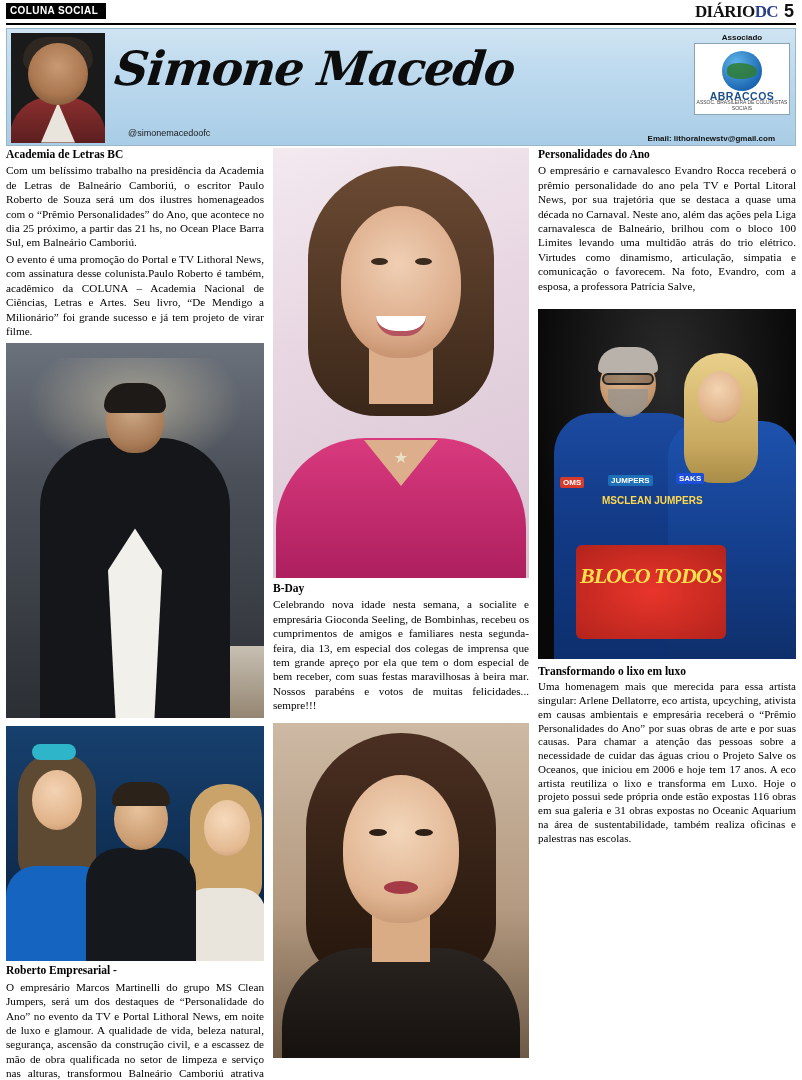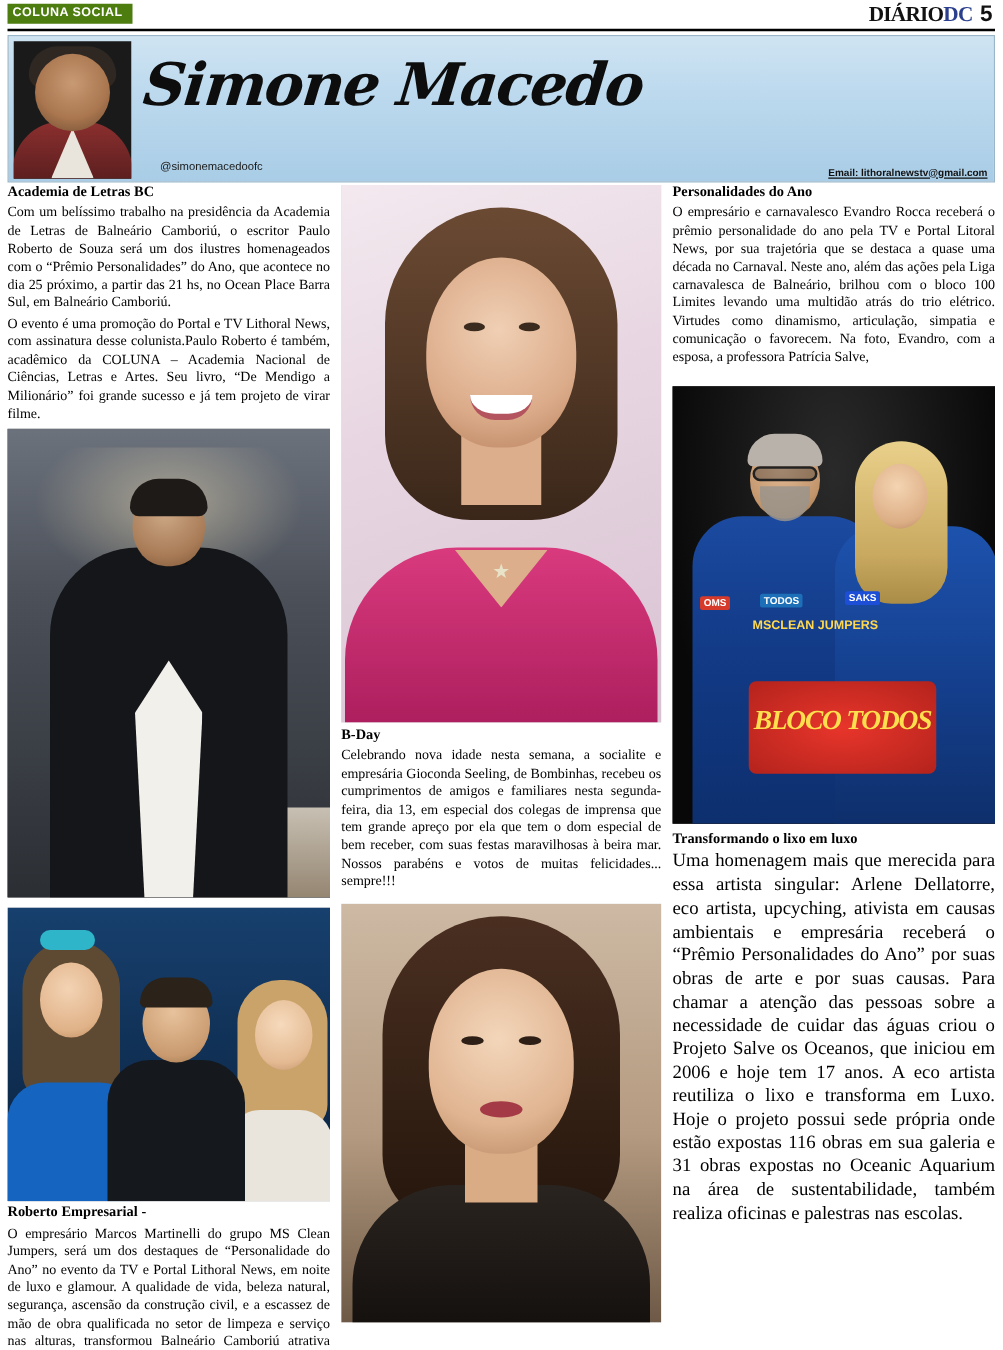--- a/index.html
+++ b/index.html
@@ -15,21 +15,21 @@
 
   
   .topbar {
     display: flex;
     align-items: center;
     height: 22px;
     padding: 0 6px;
     position: relative;
   }
   .section-tag {
-    background: #4d7c0f;
+    background: #000000;
     color: #fff;
     font-family: "Liberation Sans", sans-serif;
     font-size: 10px;
     font-weight: bold;
     letter-spacing: .4px;
     padding: 3px 8px 3px 4px;
     line-height: 1;
   }
   .topdate {
     position: absolute;
@@ -197,27 +197,26 @@
   }
   .abraccos-sub {
     position: absolute;
     left:0; right:0; bottom: 3px;
     font-family: "Liberation Sans", sans-serif;
     font-size: 5px;
     color: #444;
   }
   .email-line {
     position: absolute;
-    right: 5px;
+    right: 20px;
     bottom: 2px;
     font-family: "Liberation Sans", sans-serif;
     font-size: 8px;
     font-weight: bold;
     color: #111;
-    text-decoration: underline;
   }
 
   
   .columns {
     position: absolute;
     top: 148px;
     left: 6px;
     right: 6px;
     bottom: 4px;
     display: flex;
@@ -303,21 +302,21 @@
   .cp-woman-hair { position:absolute; left:146px; top:44px; width:74px; height:130px; border-radius:38px 38px 30px 30px;
       background:linear-gradient(180deg,#e9d08a 0%, #c9a960 70%, #a98c46 100%); }
   .cp-woman-face2 { position:absolute; left:160px; top:62px; width:44px; height:52px; border-radius:50%;
       background:radial-gradient(circle at 45% 35%, #f4d4b2 0%, #dcae85 70%, #b5855c 100%); }
   .cp-woman-body { position:absolute; left:130px; top:112px; width:130px; height:238px;
       background:linear-gradient(180deg,#1d52ad 0%, #15408f 50%, #0e2f6b 100%); border-radius:36px 36px 0 0; }
   .cp-badge { position:absolute; font-family:"Liberation Sans",sans-serif; font-weight:bold; color:#fff;
       font-size:8px; background:#d63a2a; padding:1px 3px; border-radius:2px; }
   .cp-yellow { position:absolute; font-family:"Liberation Sans",sans-serif; font-weight:bold;
       font-size:10px; color:#ffd84d; }
-  .cp-red-block { position:absolute; left:61px; top:236px; width:150px; height:74px;
+  .cp-red-block { position:absolute; left:38px; top:236px; width:150px; height:94px;
       background:radial-gradient(ellipse at 50% 50%, #e8352b 0%, #b3231c 100%); border-radius:6px; }
   .cp-red-text { position:absolute; left:0; right:0; top:18px; text-align:center;
       font-family:"Liberation Serif",serif; font-weight:bold; font-style:italic;
       font-size:22px; color:#ffdf4d; letter-spacing:-1px; }
 
   
   .ph-family { width: 258px; height: 235px; }
   .fam-bg { position:absolute; inset:0; background:linear-gradient(180deg,#17406e 0%, #0f2d50 60%, #0a2038 100%); }
   .fam-g1-hair { position:absolute; left:12px; top:26px; width:78px; height:130px; border-radius:40px 40px 24px 24px; background:#5e4a33; }
   .fam-g1-face { position:absolute; left:26px; top:44px; width:50px; height:60px; border-radius:50%;
@@ -345,21 +344,21 @@
   .ar-eye { position:absolute; width:18px; height:7px; border-radius:50%; background:#2d1f15; top:106px;}
   .ar-eye.l { left:96px; } .ar-eye.r { left:142px; }
   .ar-lips { position:absolute; left:50%; top:158px; transform:translateX(-50%);
       width:34px; height:13px; border-radius:50%; background:#a33a46; }
   .ar-body { position:absolute; left:50%; bottom:0; transform:translateX(-50%);
       width:238px; height:110px; background:linear-gradient(180deg,#2a2420,#15110e); border-radius:80px 80px 0 0; }
   .ar-neck { position:absolute; left:50%; bottom:96px; transform:translateX(-50%);
       width:58px; height:50px; background:#d9ac86; }
   .small-justify { font-size: 11px; }
 
-  .right-narrow p.body { font-size: 15px; line-height: 1.25; }
+  .right-narrow p.body { font-size: 11px; line-height: 1.25; }
 </style>
 </head>
 <body>
 
 <div class="page">
 
   <div class="topbar">
     <span class="section-tag">COLUNA SOCIAL</span>
     <span class="masthead-right">
       <span class="masthead-logo"><span>DIÁRIO</span><span class="dc">DC</span></span>
@@ -372,20 +371,28 @@
     <div class="banner-photo">
       <div class="bp-body"></div>
       <div class="bp-shirt"></div>
       <div class="bp-hair"></div>
       <div class="bp-face"></div>
     </div>
     <div class="banner-title">
       <span class="script-name">Simone Macedo</span>
     </div>
     <div class="handle">@simonemacedoofc</div>
+    <div class="assoc-box">
+      <div class="assoc-label">Associado</div>
+      <div class="assoc-logo">
+        <div class="globe"></div>
+        <div class="abraccos">ABRACCOS</div>
+        <div class="abraccos-sub">ASSOC. BRASILEIRA DE COLUNISTAS SOCIAIS</div>
+      </div>
+    </div>
     <div class="email-line">Email: lithoralnewstv@gmail.com</div>
   </div>
 
   <div class="columns">
 
     <div class="col left">
       <h2 class="head">Academia de Letras BC</h2>
       <p class="body">Com um belíssimo trabalho na presidência da Academia de Letras de Balneário Camboriú, o escritor Paulo Roberto de Souza será um dos ilustres homenageados com o “Prêmio Personalidades” do Ano, que acontece no dia 25 próximo, a partir das 21 hs, no Ocean Place Barra Sul, em Balneário Camboriú.</p>
       <p class="body">O evento é uma promoção do Portal e TV Lithoral News, com assinatura desse colunista.Paulo Roberto é também, acadêmico da COLUNA – Academia Nacional de Ciências, Letras e Artes. Seu livro, “De Mendigo a Milionário” foi grande sucesso e já tem projeto de virar filme.</p>
 
@@ -454,21 +461,21 @@
         <div class="cp-bg"></div>
         <div class="cp-man-body"></div>
         <div class="cp-woman-body"></div>
         <div class="cp-woman-hair"></div>
         <div class="cp-woman-face2"></div>
         <div class="cp-man-head"></div>
         <div class="cp-man-hair"></div>
         <div class="cp-man-beard"></div>
         <div class="cp-man-glass"></div>
         <div class="cp-badge" style="left:22px; top:168px;">OMS</div>
-        <div class="cp-badge" style="left:70px; top:166px; background:#1d6fb8;">TODOS</div>
+        <div class="cp-badge" style="left:70px; top:166px; background:#1d6fb8;">JUMPERS</div>
         <div class="cp-badge" style="left:138px; top:164px; background:#1d4ed8;">SAKS</div>
         <div class="cp-yellow" style="left:64px; top:186px;">MSCLEAN JUMPERS</div>
 
         <div class="cp-red-block">
           <div class="cp-red-text">BLOCO TODOS</div>
         </div>
       </div>
 
       <div class="right-narrow" style="margin-top:6px">
         <h2 class="head">Transformando o lixo em luxo</h2>

